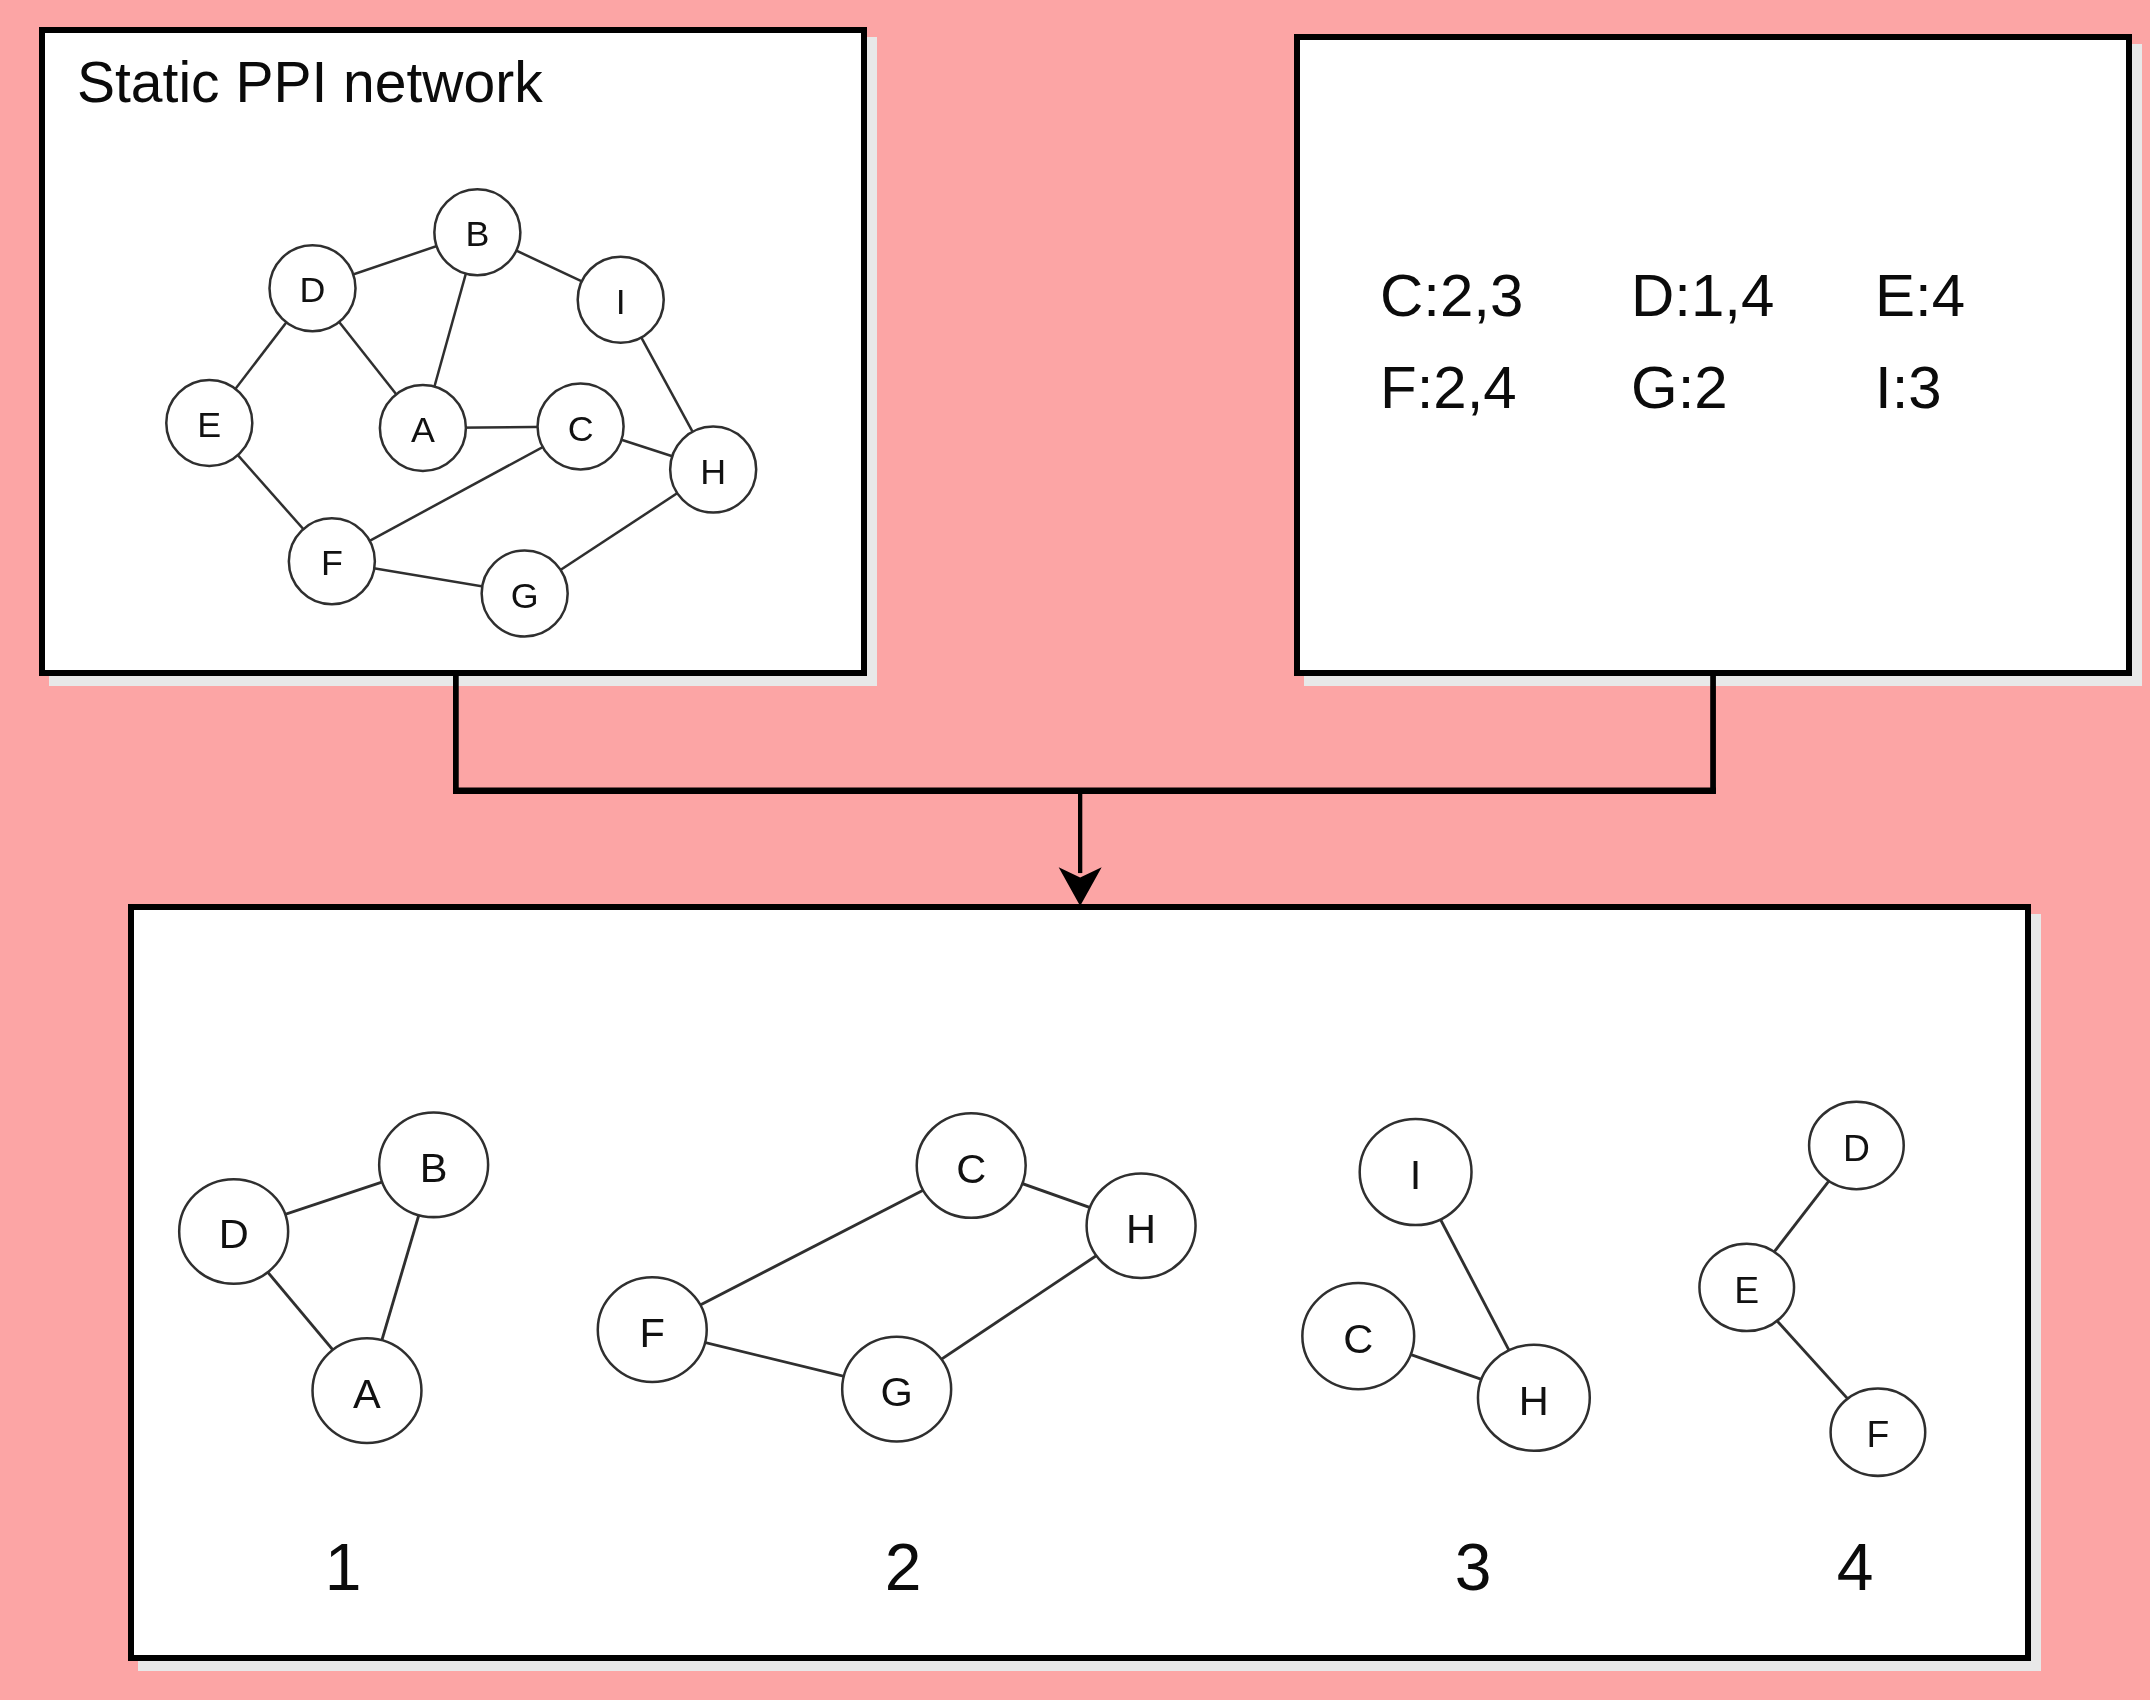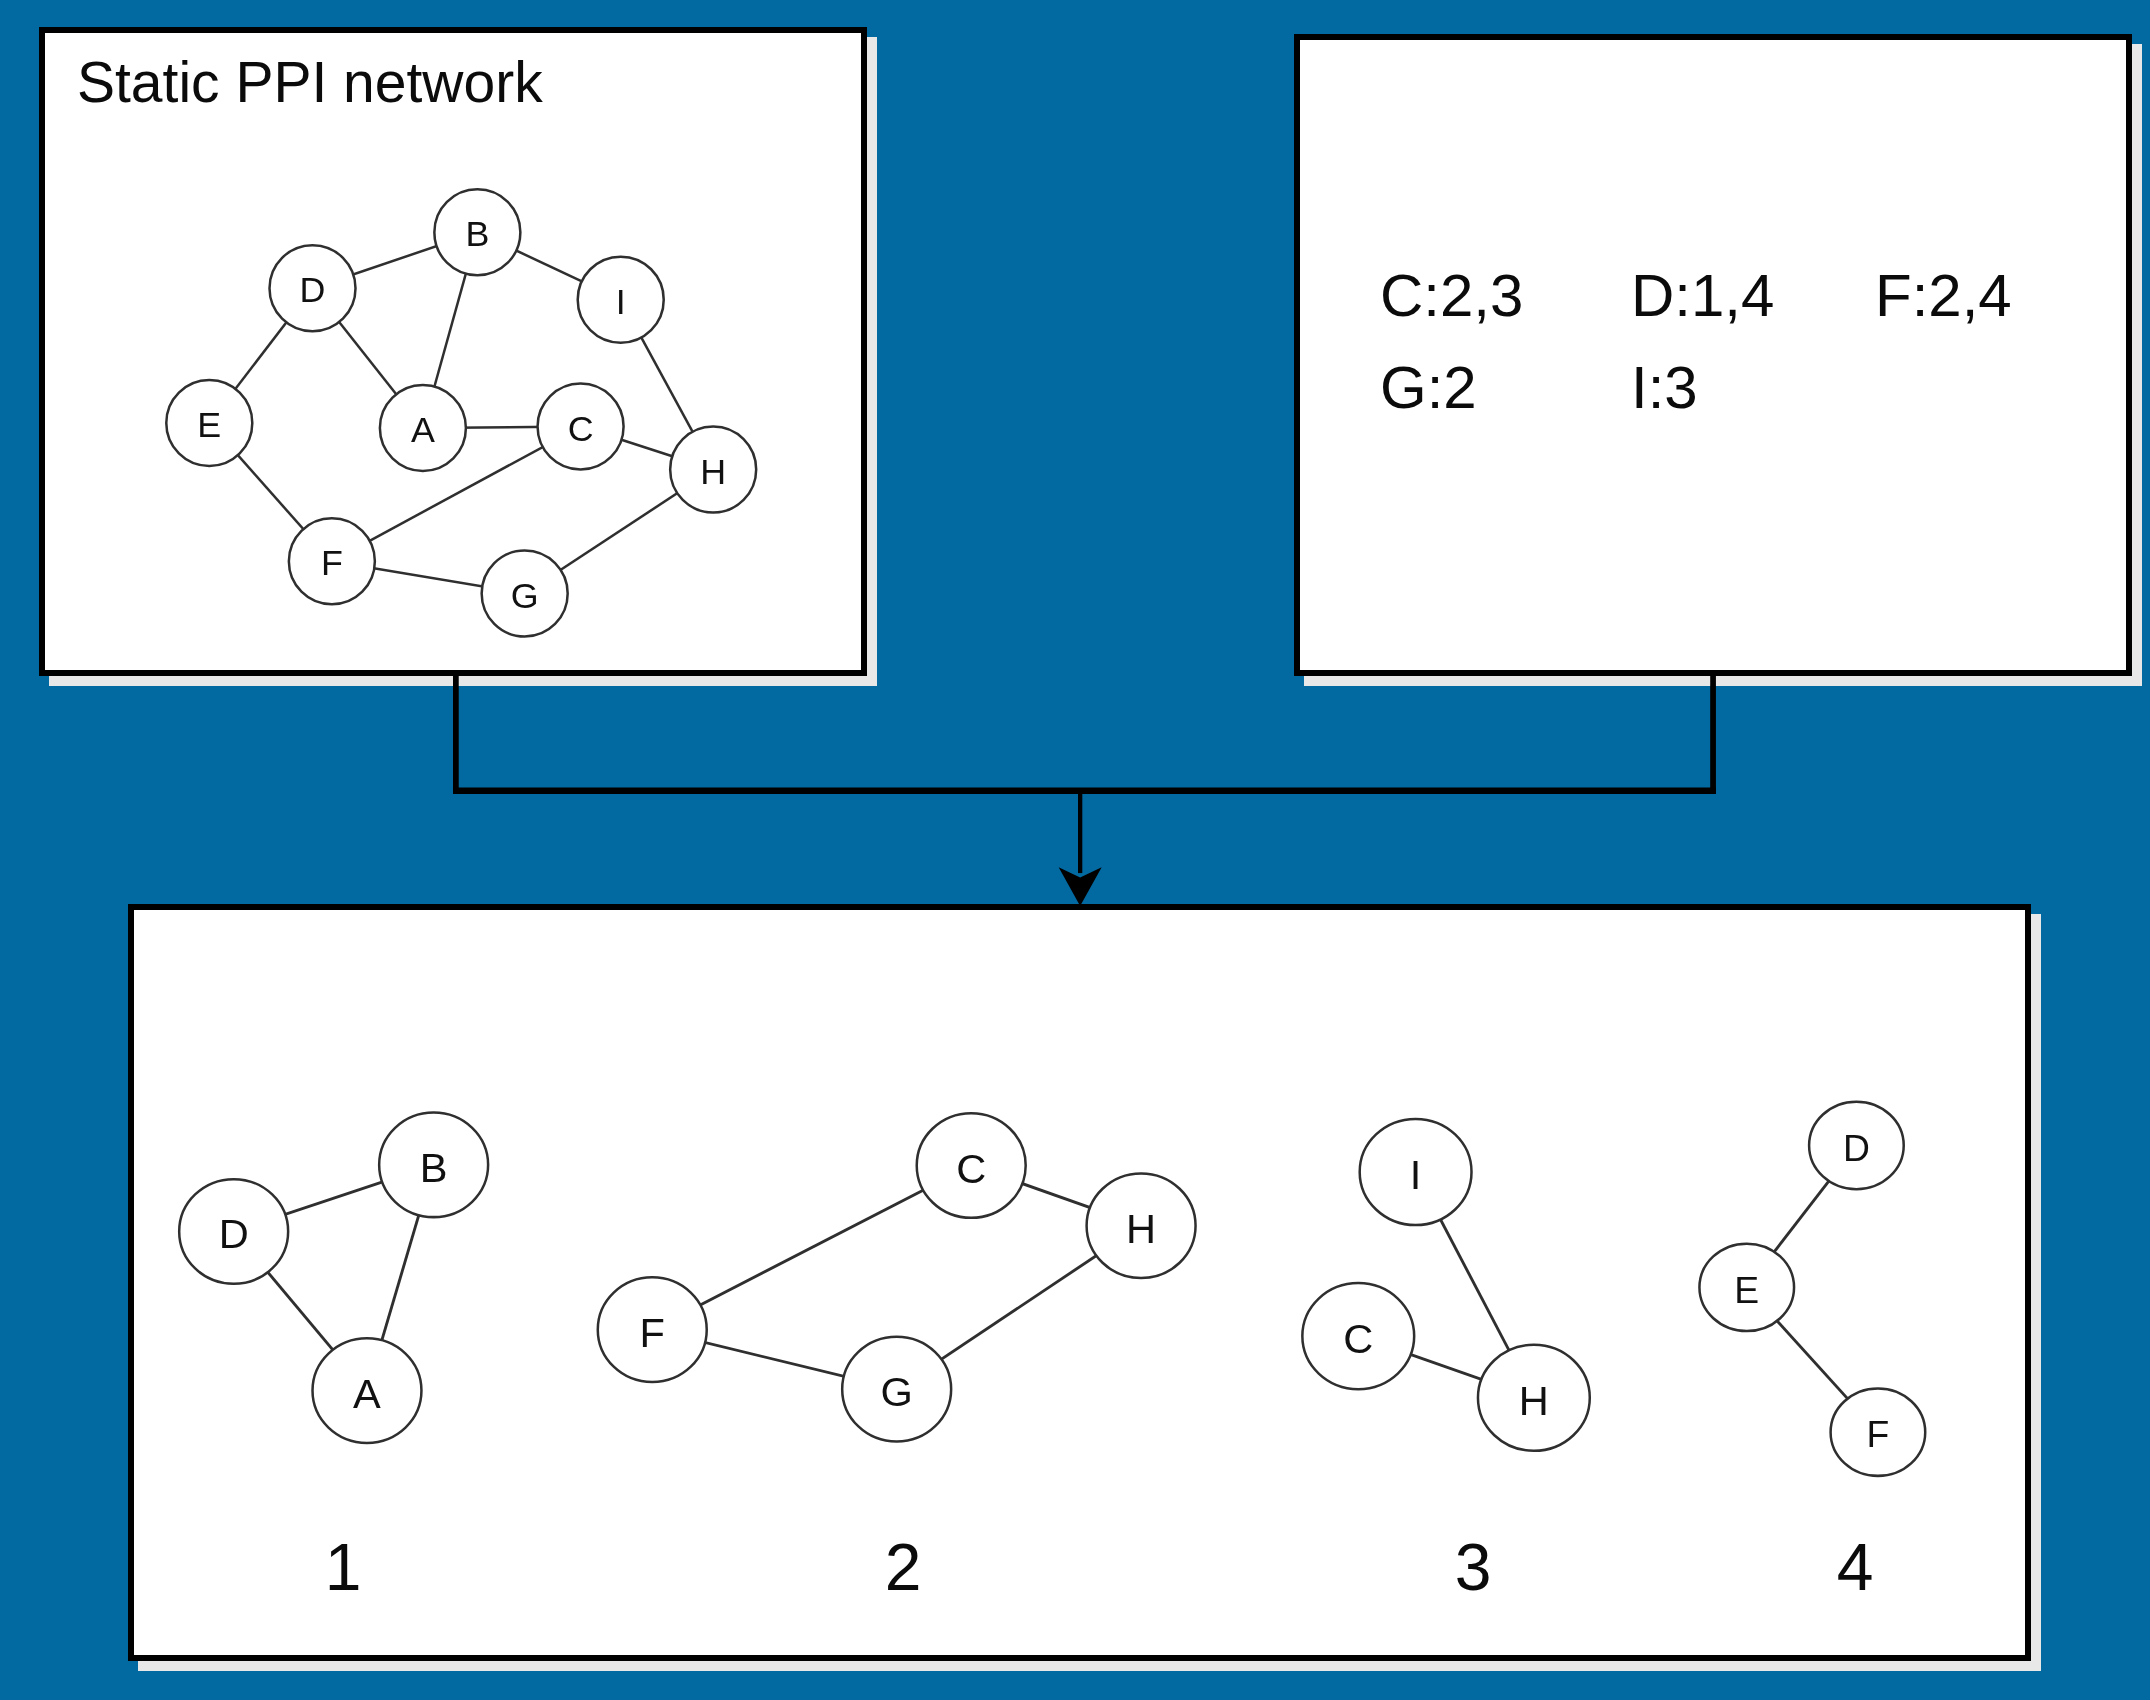--- a/index.html
+++ b/index.html
@@ -1,17 +1,17 @@
 <!DOCTYPE html>
 <html style="font-size:11.5px"><head>
 <meta charset="utf-8">
 <style>
   html,body { margin:0; padding:0; background:#ffffff; }
   #stage {
-    position:relative; width:2151px; height:1701px; background:#0369a1;
+    position:relative; width:2151px; height:1701px; background:#fca5a5;
     font-family:"Liberation Sans", sans-serif; color:#000; overflow:hidden;
   }
   .panel {
     position:absolute; box-sizing:border-box; background:#ffffff;
     border:6.4px solid #000; box-shadow:10px 10px 0 0 #e8e8e8;
   }
   .panel-title {
     position:absolute; font-size:57px; line-height:1; color:#0b0b0b;
     white-space:nowrap; letter-spacing:0px;
   }
@@ -37,20 +37,21 @@
 
   <div class="panel" style="left:39px; top:27px; width:828px; height:649px;"></div>
   <div class="panel" style="left:1294px; top:34px; width:838px; height:642px;"></div>
   <div class="panel" style="left:128px; top:904px; width:1903px; height:757px;"></div>
 
   <div class="panel-title" style="left:77px; top:54px;">Static PPI network</div>
 
   <div id="atp-grid">
     <span class="atp-entry">C:2,3</span>
     <span class="atp-entry">D:1,4</span>
+    <span class="atp-entry">E:4</span>
     <span class="atp-entry">F:2,4</span>
     <span class="atp-entry">G:2</span>
     <span class="atp-entry">I:3</span>
   </div>
 
   <div class="time-label" style="left:343px;">1</div>
   <div class="time-label" style="left:903px;">2</div>
   <div class="time-label" style="left:1473px;">3</div>
   <div class="time-label" style="left:1855px;">4</div>
 

